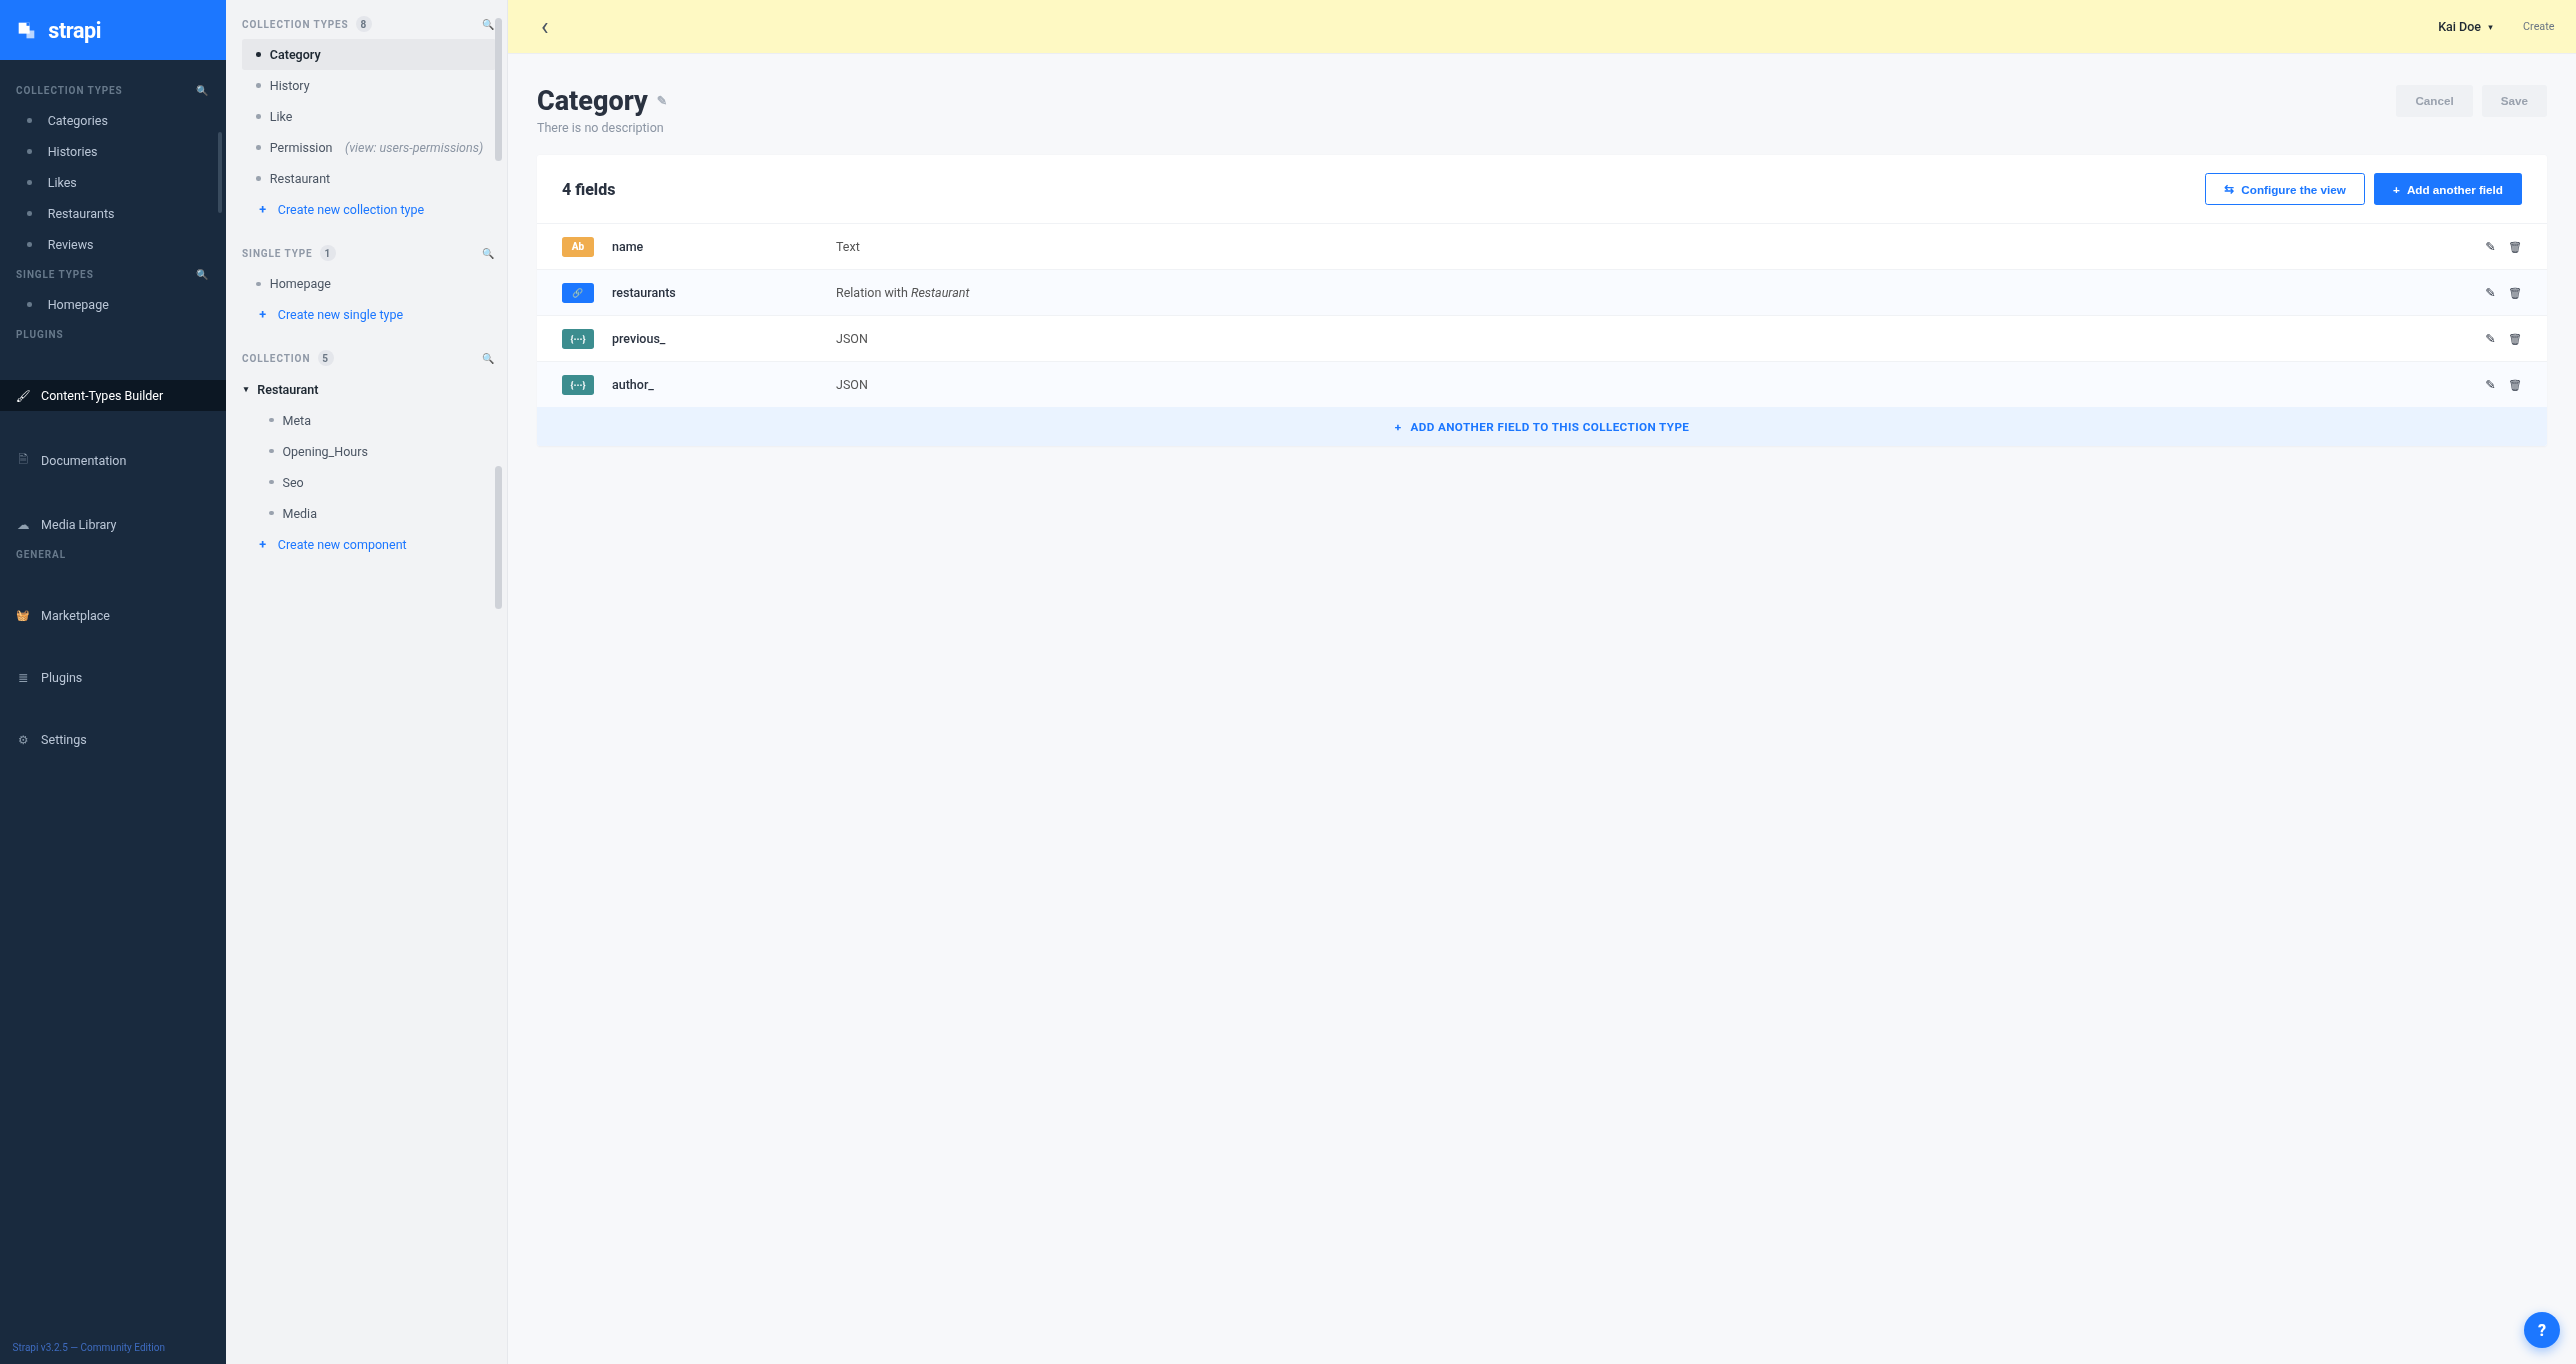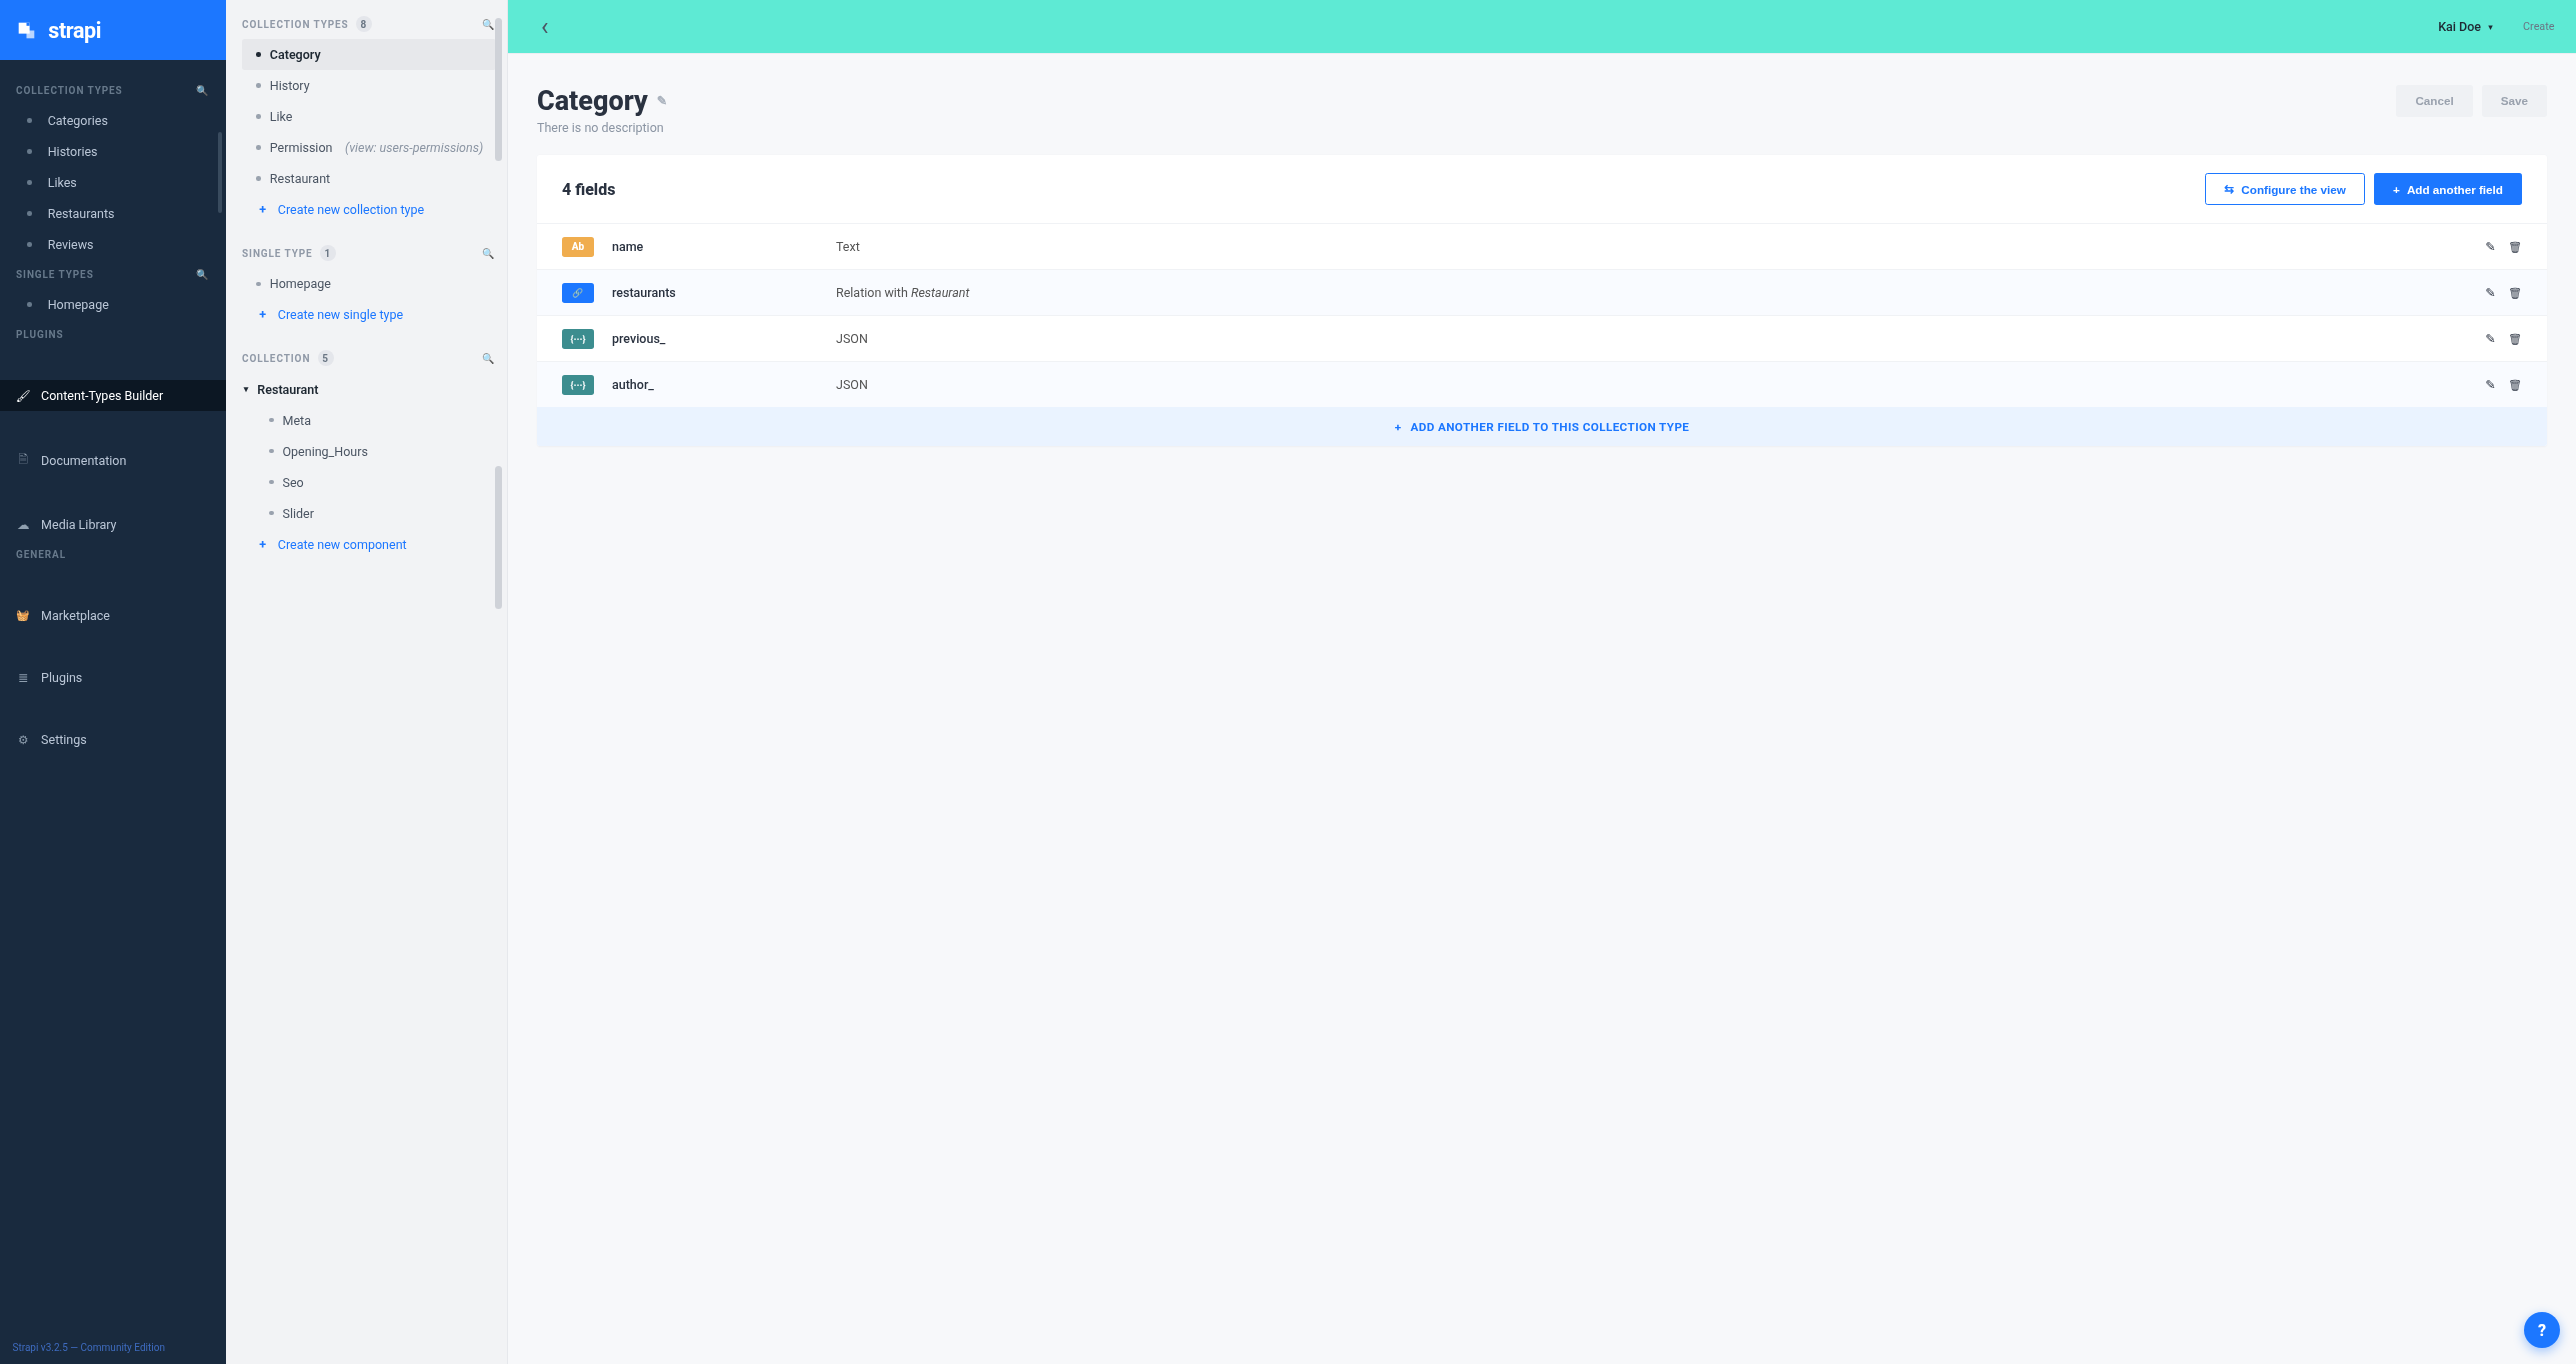--- a/index.html
+++ b/index.html
@@ -127,21 +127,21 @@
 .pm-scrollbar{
   position:absolute; right:5.4px; top:18px; width:6.3px; height:143px; background:#cfd2d8; border-radius:3.6px;
 }
 .pm-scrollbar2{
   position:absolute; right:5.4px; top:466px; width:6.3px; height:143px; background:#cfd2d8; border-radius:3.6px;
 }
 
 
 .main { flex: 1; display:flex; flex-direction:column; background:#f7f8fa; position:relative;}
 .topbar {
-  height: 54px; background:#5eead4; border-bottom:0.9px solid #eceef2;
+  height: 54px; background:#fef9c3; border-bottom:0.9px solid #eceef2;
   display:flex; align-items:center; padding:0 21.5px; gap:16px;
 }
 .back-btn{
   width:30.5px; height:30.5px; display:flex; align-items:center; justify-content:center;
   cursor:pointer; color:#4b5563;
   margin-left:-36px;
   position:absolute;
   left:7.2px;
 }
 .topbar .spacer{ flex:1; }
@@ -356,21 +356,21 @@
     <div class="pm-item pm-sub">
         <span>Meta</span>
       </div>
     <div class="pm-item pm-sub">
         <span>Opening_Hours</span>
       </div>
     <div class="pm-item pm-sub">
         <span>Seo</span>
       </div>
     <div class="pm-item pm-sub">
-        <span>Slider</span>
+        <span>Media</span>
       </div>
     <div class="pm-item link">
       <span class="plus ic-plus"></span>
       <span>Create new component</span>
     </div>
   </aside>
 
   <main class="main">
     <div class="topbar">
       <span class="back-btn ic-chev-left" style="position:static; margin-left:0;"></span>

